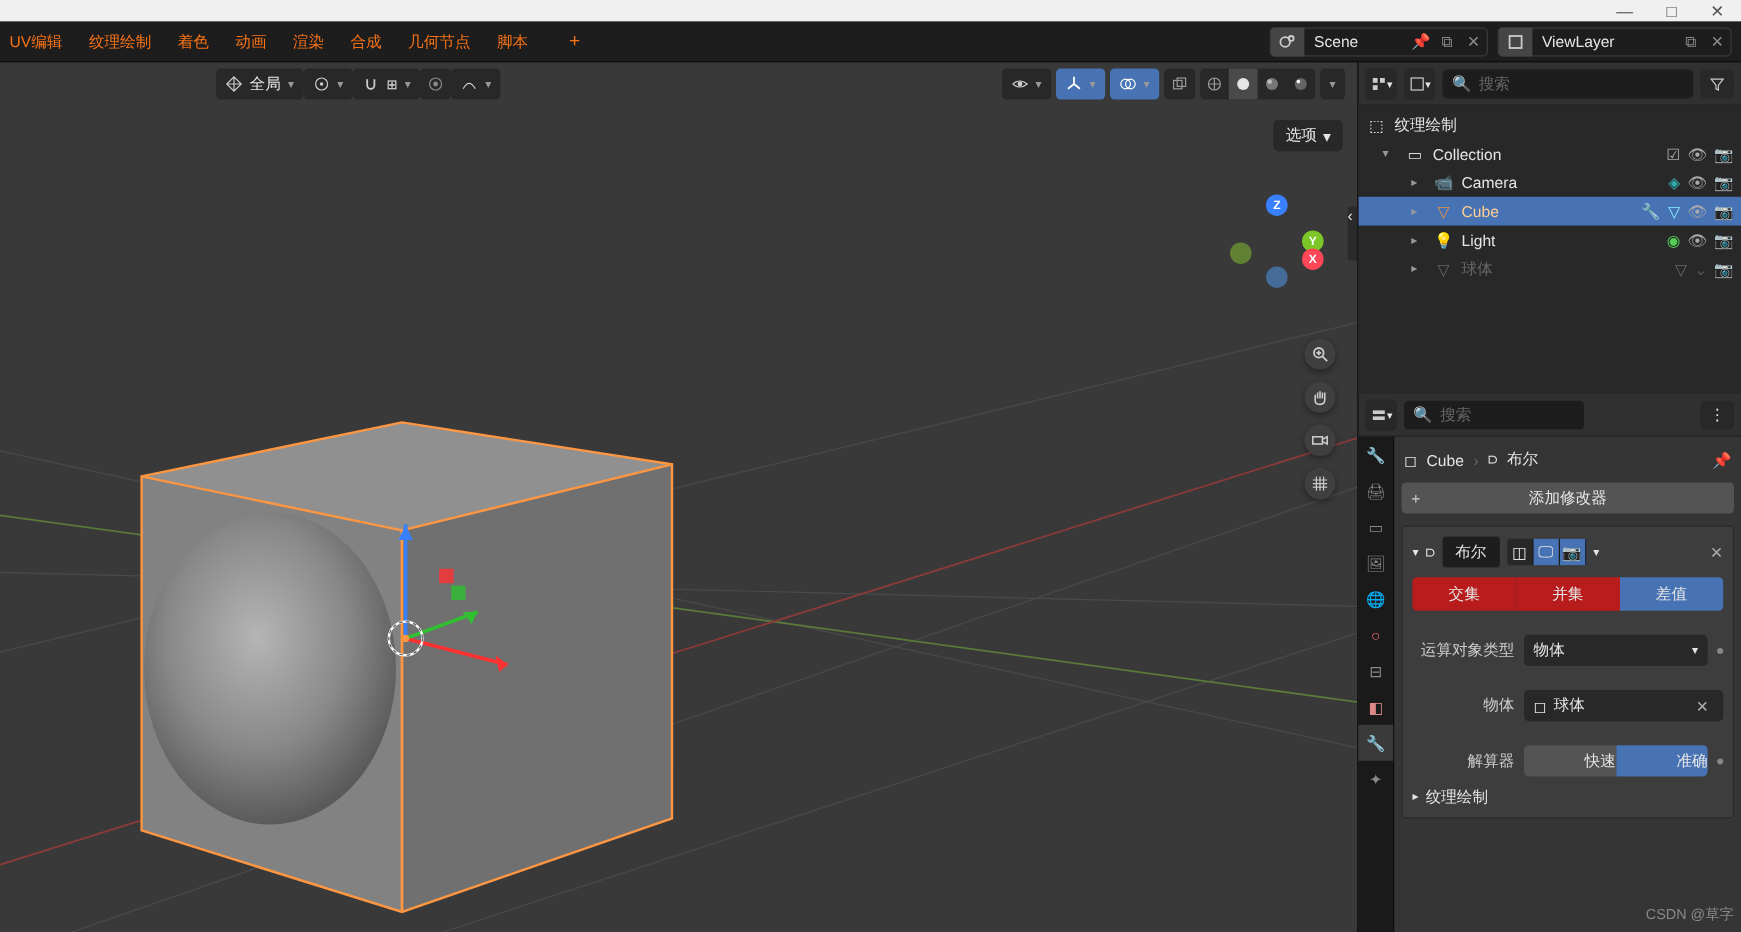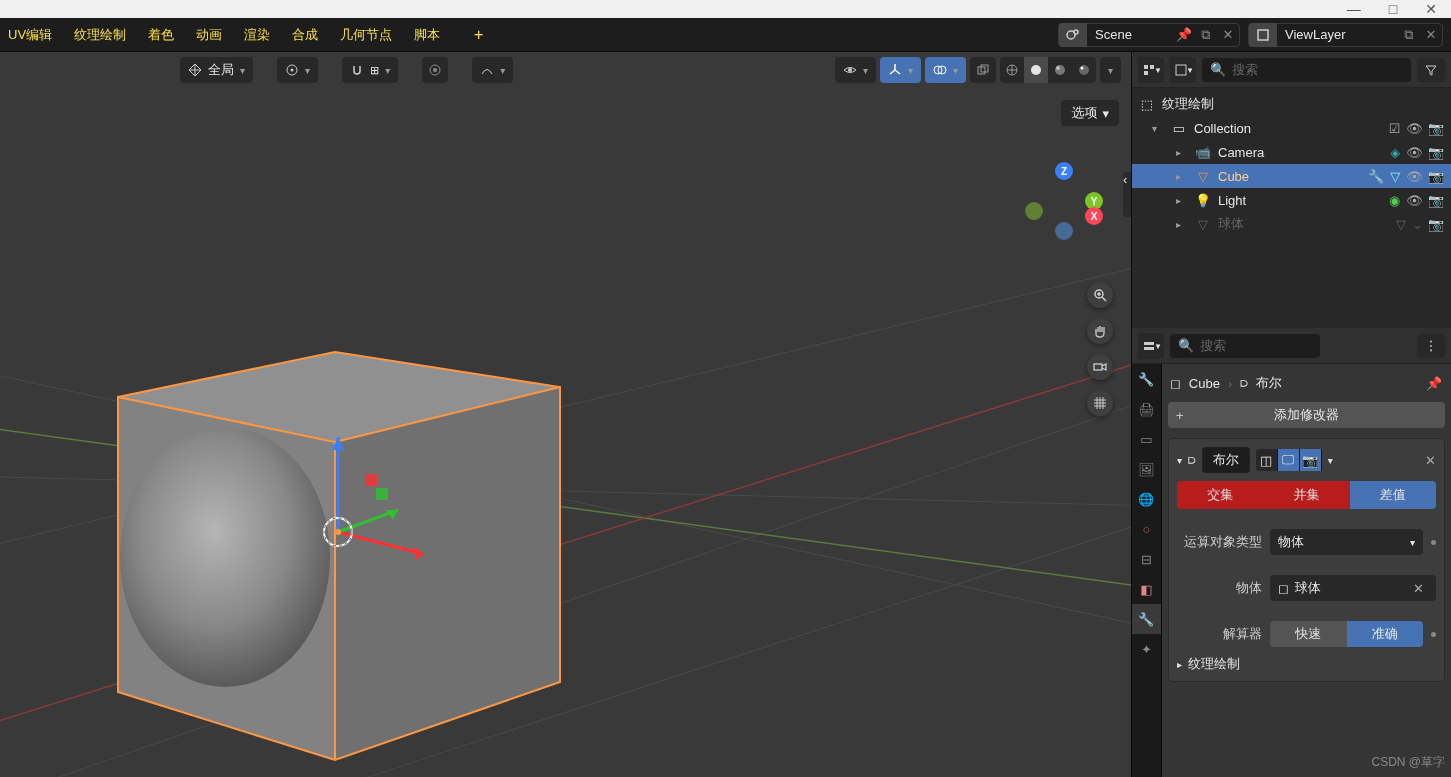--- a/index.html
+++ b/index.html
@@ -5,37 +5,37 @@
 * { margin: 0; padding: 0; box-sizing: border-box; font-family: sans-serif; font-size: 13px; }
 body { width: 1451px; height: 777px; background: #1d1d1d; color: #e5e5e5; overflow: hidden; user-select: none; }
 
 
 .titlebar { height: 18px; background: #f0f0f0; display: flex; justify-content: flex-end; align-items: center; gap: 28px; padding: 0 14px; }
 .titlebar span { color: #555; font-size: 14px; }
 
 
 .topmenu { height: 34px; background: #1d1d1d; display: flex; align-items: center; padding: 0 8px; border-bottom: 1px solid #0a0a0a; }
 .topmenu .tabs { display: flex; gap: 22px; flex: 1; }
-.topmenu .tabs span { color: #fde047; cursor: pointer; }
+.topmenu .tabs span { color: #f97316; cursor: pointer; }
 .plus { color: #888; font-size: 16px; margin-left: 12px; }
 .scene-group { display: flex; align-items: center; gap: 8px; }
 .scene-field { display: flex; align-items: center; background: #1d1d1d; border: 1px solid #3a3a3a; border-radius: 4px; height: 24px; }
 .scene-field .ico { width: 28px; height: 24px; background: #454545; border-radius: 3px 0 0 3px; display: flex; align-items: center; justify-content: center; }
 .scene-field .txt { padding: 0 8px; flex: 1; }
 .scene-field .btn { width: 22px; height: 24px; display: flex; align-items: center; justify-content: center; color: #888; cursor: pointer; }
 .scene-field.w1 { width: 182px; }
 .scene-field.w2 { width: 195px; }
 
 
 .main { display: flex; height: calc(100% - 52px); }
 
 
 .viewport { flex: 1; position: relative; background: #393939; overflow: hidden; }
 .vp-header { position: absolute; top: 0; left: 0; right: 0; height: 36px; display: flex; align-items: center; padding: 0 10px; z-index: 10; }
-.left-tools { display: flex; align-items: center; gap: 24px; margin-left: 170px; }
+.left-tools { display: flex; align-items: center; gap: 0; margin-left: 170px; }
 .pill { background: #282828; border-radius: 4px; height: 26px; display: flex; align-items: center; padding: 0 8px; gap: 6px; cursor: pointer; }
 .pill .chev { font-size: 10px; color: #999; }
 .icon-btn { width: 26px; height: 26px; background: #282828; border-radius: 4px; display: flex; align-items: center; justify-content: center; cursor: pointer; }
 .icon-btn.round { border-radius: 50%; background: #3f3f3f; box-shadow: 0 2px 5px rgba(0,0,0,.4); }
 .right-tools { display: flex; align-items: center; gap: 4px; margin-left: auto; }
 .toggle-blue { background: #4772b3; }
 .shading { display: flex; background: #282828; border-radius: 4px; overflow: hidden; }
 .shading > div { width: 24px; height: 26px; display: flex; align-items: center; justify-content: center; }
 .shading .active { background: #4a4a4a; }
 .opt-pill { position: absolute; top: 48px; right: 12px; background: #282828; border-radius: 4px; padding: 4px 10px; display: flex; align-items: center; gap: 5px; z-index: 10; }
@@ -94,21 +94,21 @@
 .seg3 { display: flex; margin-bottom: 8px; }
 .seg3 > div { flex: 1; text-align: center; padding: 5px 0; background: #b91c1c; cursor: pointer; }
 .seg3 > div:first-child { border-radius: 4px 0 0 4px; }
 .seg3 > div:last-child { border-radius: 0 4px 4px 0; }
 .seg3 .active { background: #4772b3; }
 .prop-row { display: flex; align-items: center; gap: 8px; margin-bottom: 6px; margin-top: 20px; }
 .prop-row .lbl { width: 85px; text-align: right; color: #ccc; }
 .prop-row .val { flex: 1; background: #282828; border-radius: 4px; padding: 4px 8px; display: flex; align-items: center; gap: 6px; }
 .prop-row .clear { color: #aaa; cursor: pointer; padding: 0 4px; }
 .seg2 { display: flex; flex: 1; }
-.seg2 > div { flex: 1; text-align: center; padding: 4px 0; background: #545454; cursor: pointer; }
+.seg2 > div { flex: 1; text-align: right; padding: 4px 0; background: #545454; cursor: pointer; }
 .seg2 > div:first-child { border-radius: 4px 0 0 4px; }
 .seg2 > div:last-child { border-radius: 0 4px 4px 0; }
 .seg2 .active { background: #4772b3; }
 .subpanel { display: flex; align-items: center; gap: 6px; margin-top: 8px; cursor: pointer; }
 .dot { width: 5px; height: 5px; background: #888; border-radius: 50%; }
 .watermark { position: absolute; bottom: 6px; right: 6px; color: #888; font-size: 12px; z-index: 20; }
 </style>
 </head>
 <body>
 

